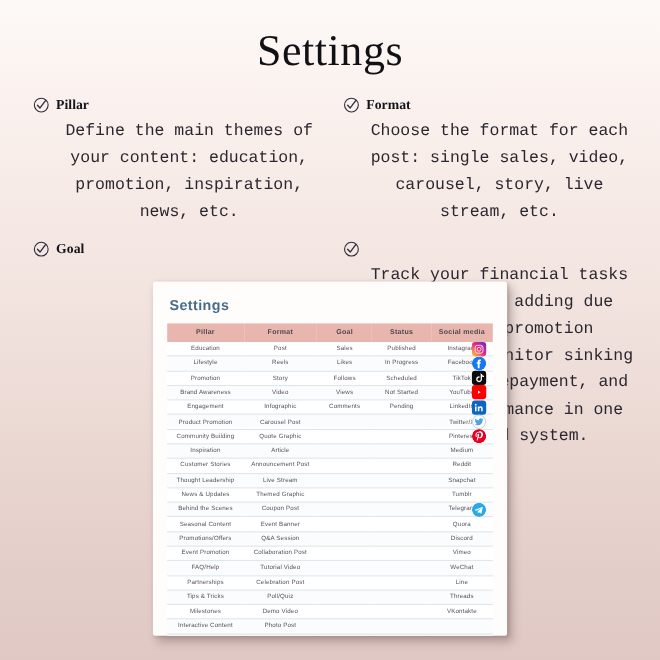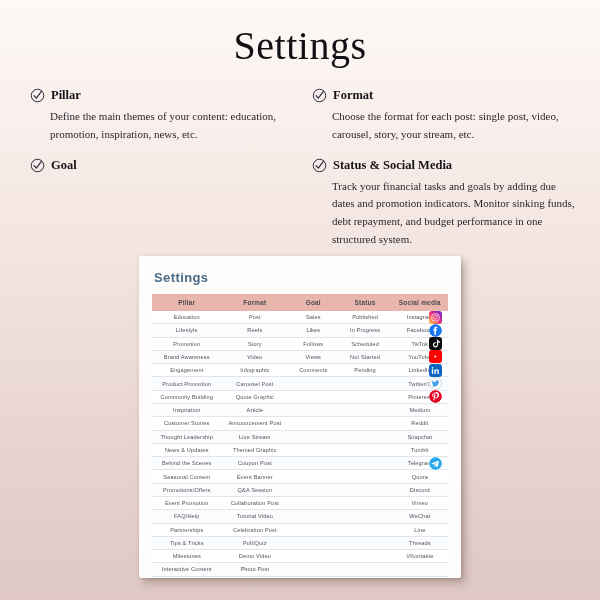--- a/index.html
+++ b/index.html
@@ -57,25 +57,26 @@
     display: block;
   }
   .feature-title {
     font-family: "Liberation Serif", serif;
     font-weight: bold;
     font-size: 12.5px;
     color: #15141a;
     line-height: 1;
   }
   .feature-desc {
-    font-family: Liberation Serif, serif;
-    font-size: 11px;
+    font-family: Liberation Mono, monospace;
+    font-size: 15px;
     color: #2b2730;
     line-height: 1.62;
     margin: 5px 0 0 20px;
+    text-align: center;
   }
 
   
   .card-wrap {
     position: absolute;
     left: 139px;
     top: 256px;
     width: 322px;
     height: 322px;
   }
@@ -189,40 +190,39 @@
   </div>
 
   <div class="feature">
     <div class="feature-head">
       <svg class="check-icon" viewBox="0 0 24 24">
         <circle cx="12" cy="12" r="10" fill="none" stroke="#2e2b3d" stroke-width="1.6"></circle>
         <path d="M6.5 12.2 L10.2 16.2 L18.2 5.5" fill="none" stroke="#2e2b3d" stroke-width="1.9" stroke-linecap="round" stroke-linejoin="round"></path>
       </svg>
       <span class="feature-title">Format</span>
     </div>
-    <p class="feature-desc">Choose the format for each post: single post, video, carousel, story, your stream, etc.</p>
+    <p class="feature-desc">Choose the format for each post: single sales, video, carousel, story, live stream, etc.</p>
   </div>
 
   <div class="feature">
     <div class="feature-head">
       <svg class="check-icon" viewBox="0 0 24 24">
         <circle cx="12" cy="12" r="10" fill="none" stroke="#2e2b3d" stroke-width="1.6"></circle>
         <path d="M6.5 12.2 L10.2 16.2 L18.2 5.5" fill="none" stroke="#2e2b3d" stroke-width="1.9" stroke-linecap="round" stroke-linejoin="round"></path>
       </svg>
       <span class="feature-title">Goal</span>
     </div>
   </div>
 
   <div class="feature">
     <div class="feature-head">
       <svg class="check-icon" viewBox="0 0 24 24">
         <circle cx="12" cy="12" r="10" fill="none" stroke="#2e2b3d" stroke-width="1.6"></circle>
         <path d="M6.5 12.2 L10.2 16.2 L18.2 5.5" fill="none" stroke="#2e2b3d" stroke-width="1.9" stroke-linecap="round" stroke-linejoin="round"></path>
       </svg>
-      <span class="feature-title">Status &amp; Social Media</span>
     </div>
     <p class="feature-desc">Track your financial tasks and goals by adding due dates and promotion indicators. Monitor sinking funds, debt repayment, and budget performance in one structured system.</p>
   </div>
 
 </div>
 
 <div class="card-wrap">
   <div class="card">
     <div class="card-inner">
       <div class="card-title">Settings</div>

